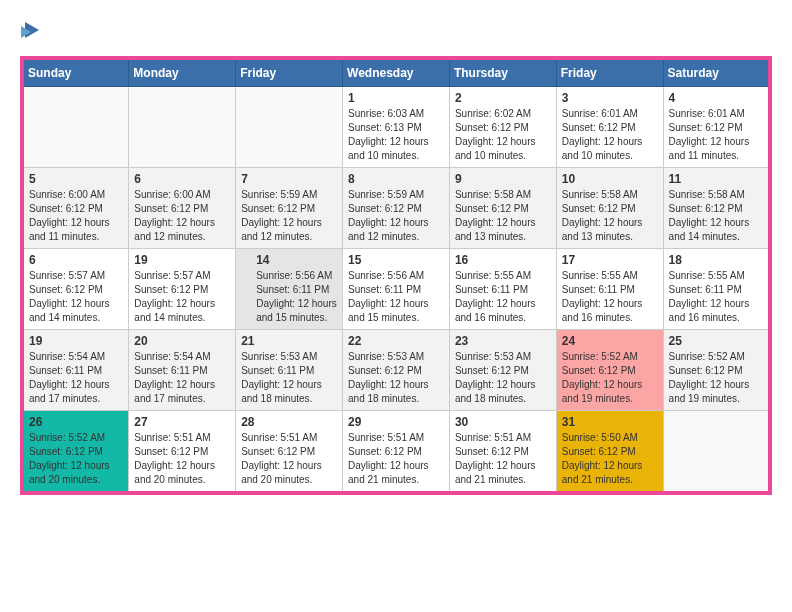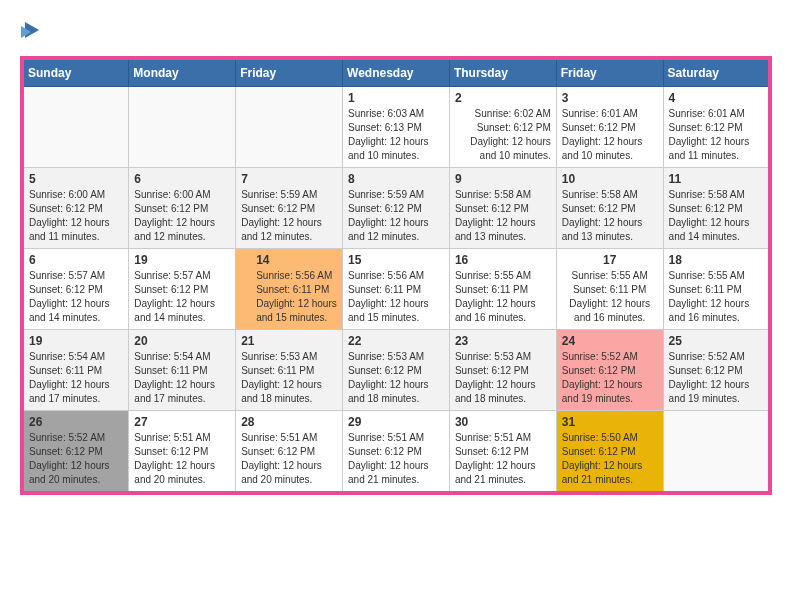--- a/index.html
+++ b/index.html
@@ -128,21 +128,21 @@
           <td class="empty-cell"></td>
           <td class="empty-cell"></td>
           <td style="background: rgb(255, 255, 255);">
             <span class="day-num">1</span>
             <div class="day-info" style="white-space: pre-line;">Sunrise: 6:03 AM
 Sunset: 6:13 PM
 Daylight: 12 hours and 10 minutes.</div>
           </td>
           <td style="background: rgb(255, 255, 255);">
             <span class="day-num">2</span>
-            <div class="day-info" style="white-space: pre-line; text-align: right;">Sunrise: 6:02 AM
+            <div class="day-info" style="white-space: pre-line;">Sunrise: 6:02 AM
 Sunset: 6:12 PM
 Daylight: 12 hours and 10 minutes.</div>
           </td>
           <td style="background: rgb(255, 255, 255);">
             <span class="day-num">3</span>
             <div class="day-info" style="white-space: pre-line;">Sunrise: 6:01 AM
 Sunset: 6:12 PM
 Daylight: 12 hours and 10 minutes.</div>
           </td>
           <td style="background: rgb(255, 255, 255);">
@@ -202,39 +202,39 @@
             <div class="day-info" style="white-space: pre-line;">Sunrise: 5:57 AM
 Sunset: 6:12 PM
 Daylight: 12 hours and 14 minutes.</div>
           </td>
           <td style="background: rgb(255, 255, 255);">
             <span class="day-num">19</span>
             <div class="day-info" style="white-space: pre-line;">Sunrise: 5:57 AM
 Sunset: 6:12 PM
 Daylight: 12 hours and 14 minutes.</div>
           </td>
-          <td style="background: #fdba74; padding-left: 20px;">
+          <td style="background: #e5e5e5; padding-left: 20px;">
             <span class="day-num">14</span>
             <div class="day-info" style="white-space: pre-line;">Sunrise: 5:56 AM
 Sunset: 6:11 PM
 Daylight: 12 hours and 15 minutes.</div>
           </td>
           <td style="background: rgb(255, 255, 255);">
             <span class="day-num">15</span>
             <div class="day-info" style="white-space: pre-line;">Sunrise: 5:56 AM
 Sunset: 6:11 PM
 Daylight: 12 hours and 15 minutes.</div>
           </td>
           <td style="background: rgb(255, 255, 255);">
             <span class="day-num">16</span>
             <div class="day-info" style="white-space: pre-line;">Sunrise: 5:55 AM
 Sunset: 6:11 PM
 Daylight: 12 hours and 16 minutes.</div>
           </td>
-          <td style="background: rgb(255, 255, 255); text-align: center;">
+          <td style="background: rgb(255, 255, 255);">
             <span class="day-num">17</span>
             <div class="day-info" style="white-space: pre-line;">Sunrise: 5:55 AM
 Sunset: 6:11 PM
 Daylight: 12 hours and 16 minutes.</div>
           </td>
           <td style="background: rgb(255, 255, 255);">
             <span class="day-num">18</span>
             <div class="day-info" style="white-space: pre-line;">Sunrise: 5:55 AM
 Sunset: 6:11 PM
 Daylight: 12 hours and 16 minutes.</div>
@@ -278,21 +278,21 @@
 Daylight: 12 hours and 19 minutes.</div>
           </td>
           <td style="background: rgb(242, 242, 242);">
             <span class="day-num">25</span>
             <div class="day-info" style="white-space: pre-line;">Sunrise: 5:52 AM
 Sunset: 6:12 PM
 Daylight: 12 hours and 19 minutes.</div>
           </td>
         </tr>
         <tr>
-          <td style="background: #a3a3a3;">
+          <td style="background: #14b8a6;">
             <span class="day-num">26</span>
             <div class="day-info" style="white-space: pre-line;">Sunrise: 5:52 AM
 Sunset: 6:12 PM
 Daylight: 12 hours and 20 minutes.</div>
           </td>
           <td style="background: rgb(255, 255, 255);">
             <span class="day-num">27</span>
             <div class="day-info" style="white-space: pre-line;">Sunrise: 5:51 AM
 Sunset: 6:12 PM
 Daylight: 12 hours and 20 minutes.</div>

